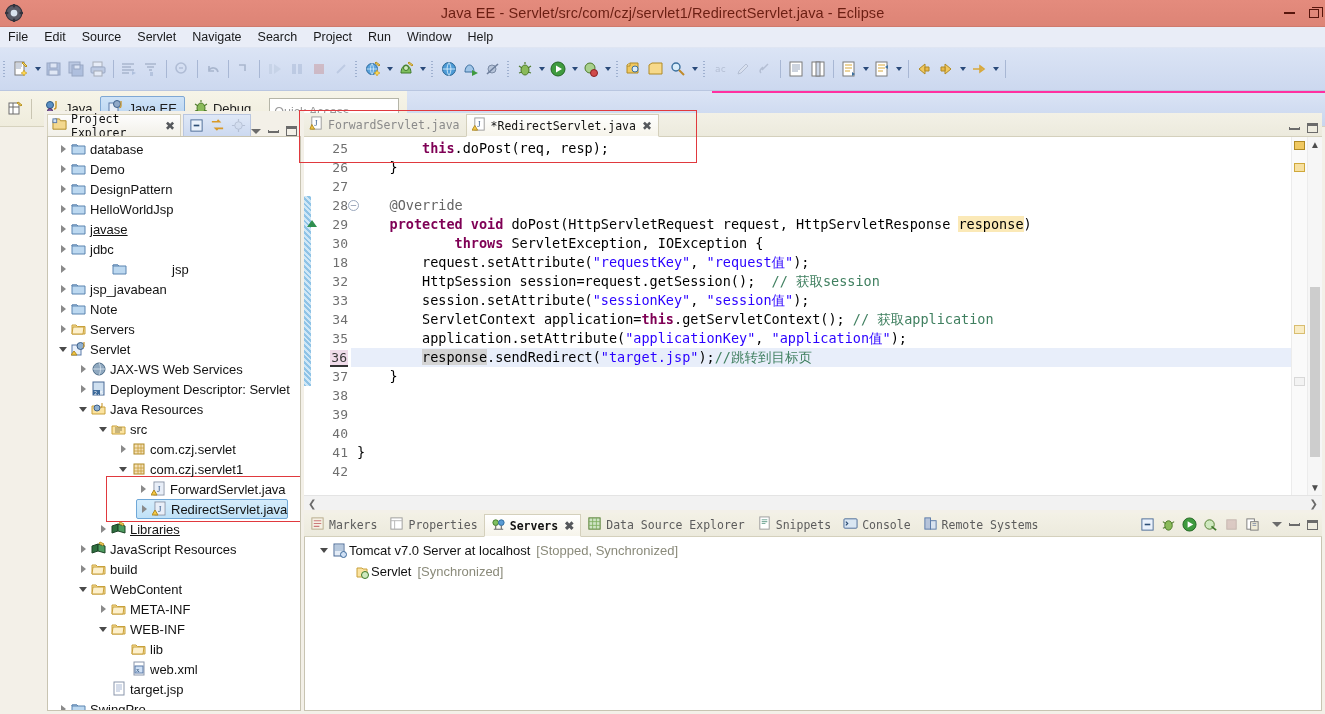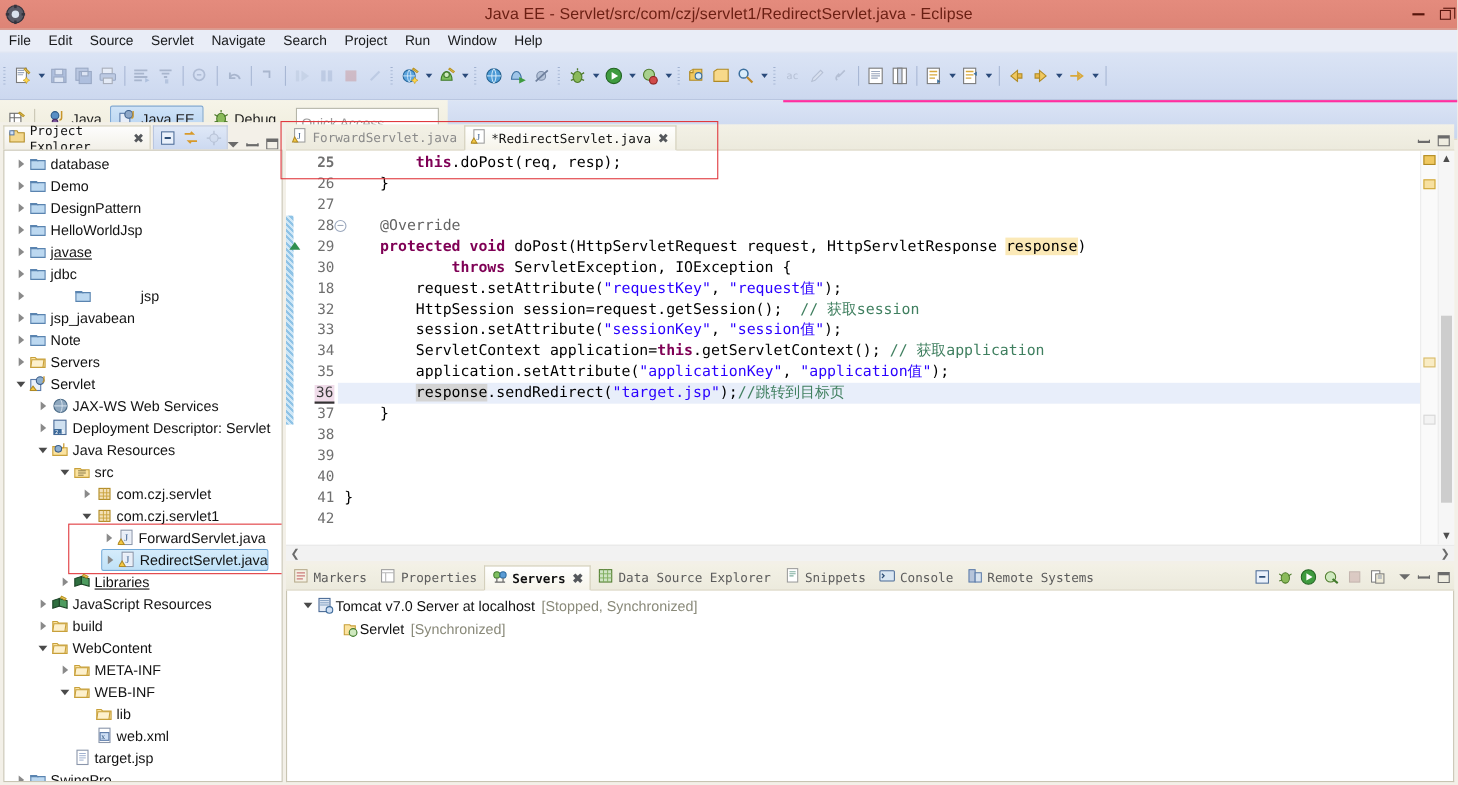--- a/index.html
+++ b/index.html
@@ -118,20 +118,21 @@
     position: absolute; top: 111px; left: 0; right: 0; bottom: 0;
     display: flex;
   }
 
   
   #leftview {
     width: 260px; height: 100%;
     background: #f3f0e8;
     display: flex; flex-direction: column;
     padding: 2px 3px 3px 3px;
+    margin-left: 44px;
   }
   #pe-tabrow {
     height: 23px; display: flex; align-items: flex-end;
     position: relative;
   }
   #pe-tab {
     display: flex; align-items: center; gap: 4px;
     height: 22px; padding: 0 5px 0 4px;
     background: linear-gradient(#fdfdfd, #f2f0e8);
     border: 1px solid #d5d1bd; border-bottom: none;
@@ -1118,21 +1119,21 @@
           <div class="vctrl-min"></div>
           <div class="vctrl-max"></div>
         </div>
       </div>
 
       <div id="ed-main">
         <div id="ed-changebar">
           <div class="cb" style="top:59px;height:190px;"></div>
         </div>
         <div id="ed-gutter">
-            <div class="gline" style="position: relative; font-weight: bold;"><span class="">25</span></div>
+            <div class="gline" style="position: relative;"><span class="">25</span></div>
             <div class="gline" style="position: relative;"><span class="">26</span></div>
             <div class="gline" style="position: relative;"><span class="">27</span></div>
             <div class="gline" style="position: relative;"><span style="position:absolute;right:-11px;top:4px;width:11px;height:11px;border:1px solid #9aa7bd;border-radius:50%;color:#6a7a96;font-size:9px;line-height:9px;text-align:center;background:#fff">–</span><span class="">28</span></div>
             <div class="gline" style="position: relative;"><span style="position:absolute;left:-4px;top:5px;width:0;height:0;border-left:5px solid transparent;border-right:5px solid transparent;border-bottom:7px solid #2f8f4f"></span><span class="">29</span></div>
             <div class="gline" style="position: relative;"><span class="">30</span></div>
             <div class="gline" style="position: relative;"><span class="">18</span></div>
             <div class="gline" style="position: relative;"><span class="">32</span></div>
             <div class="gline" style="position: relative;"><span class="">33</span></div>
             <div class="gline" style="position: relative;"><span class="">34</span></div>
             <div class="gline" style="position: relative;"><span class="">35</span></div>

